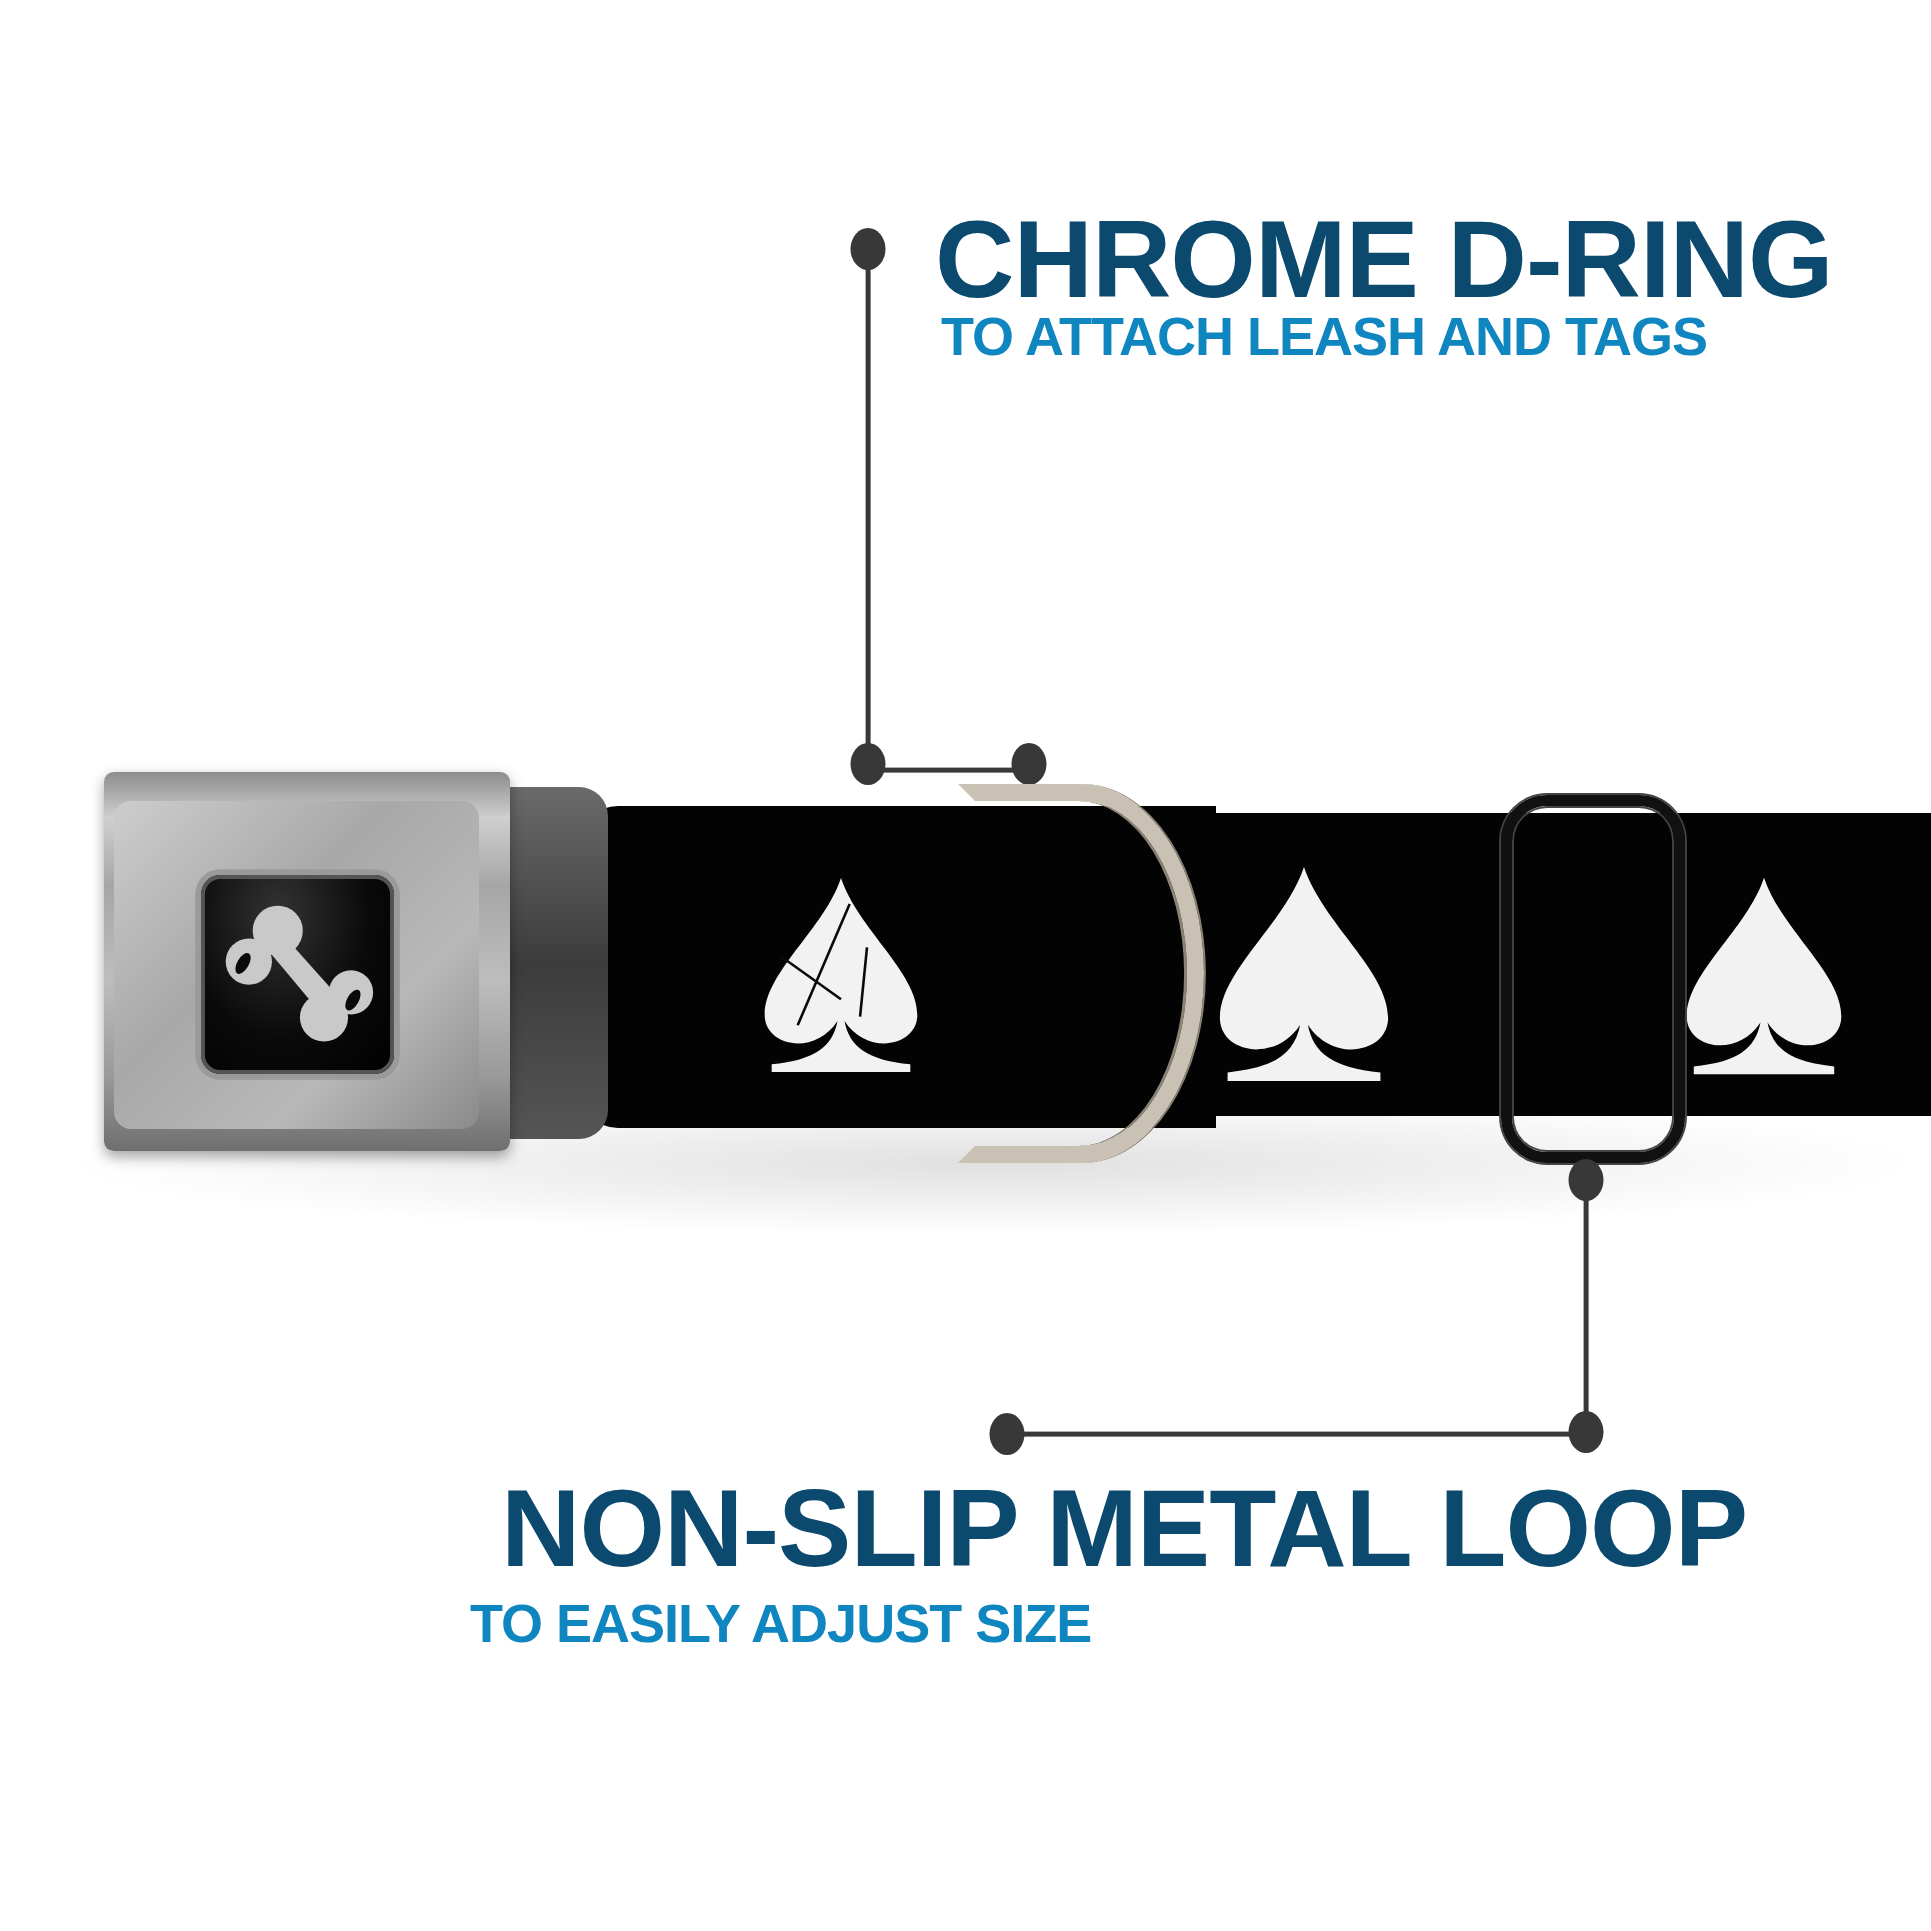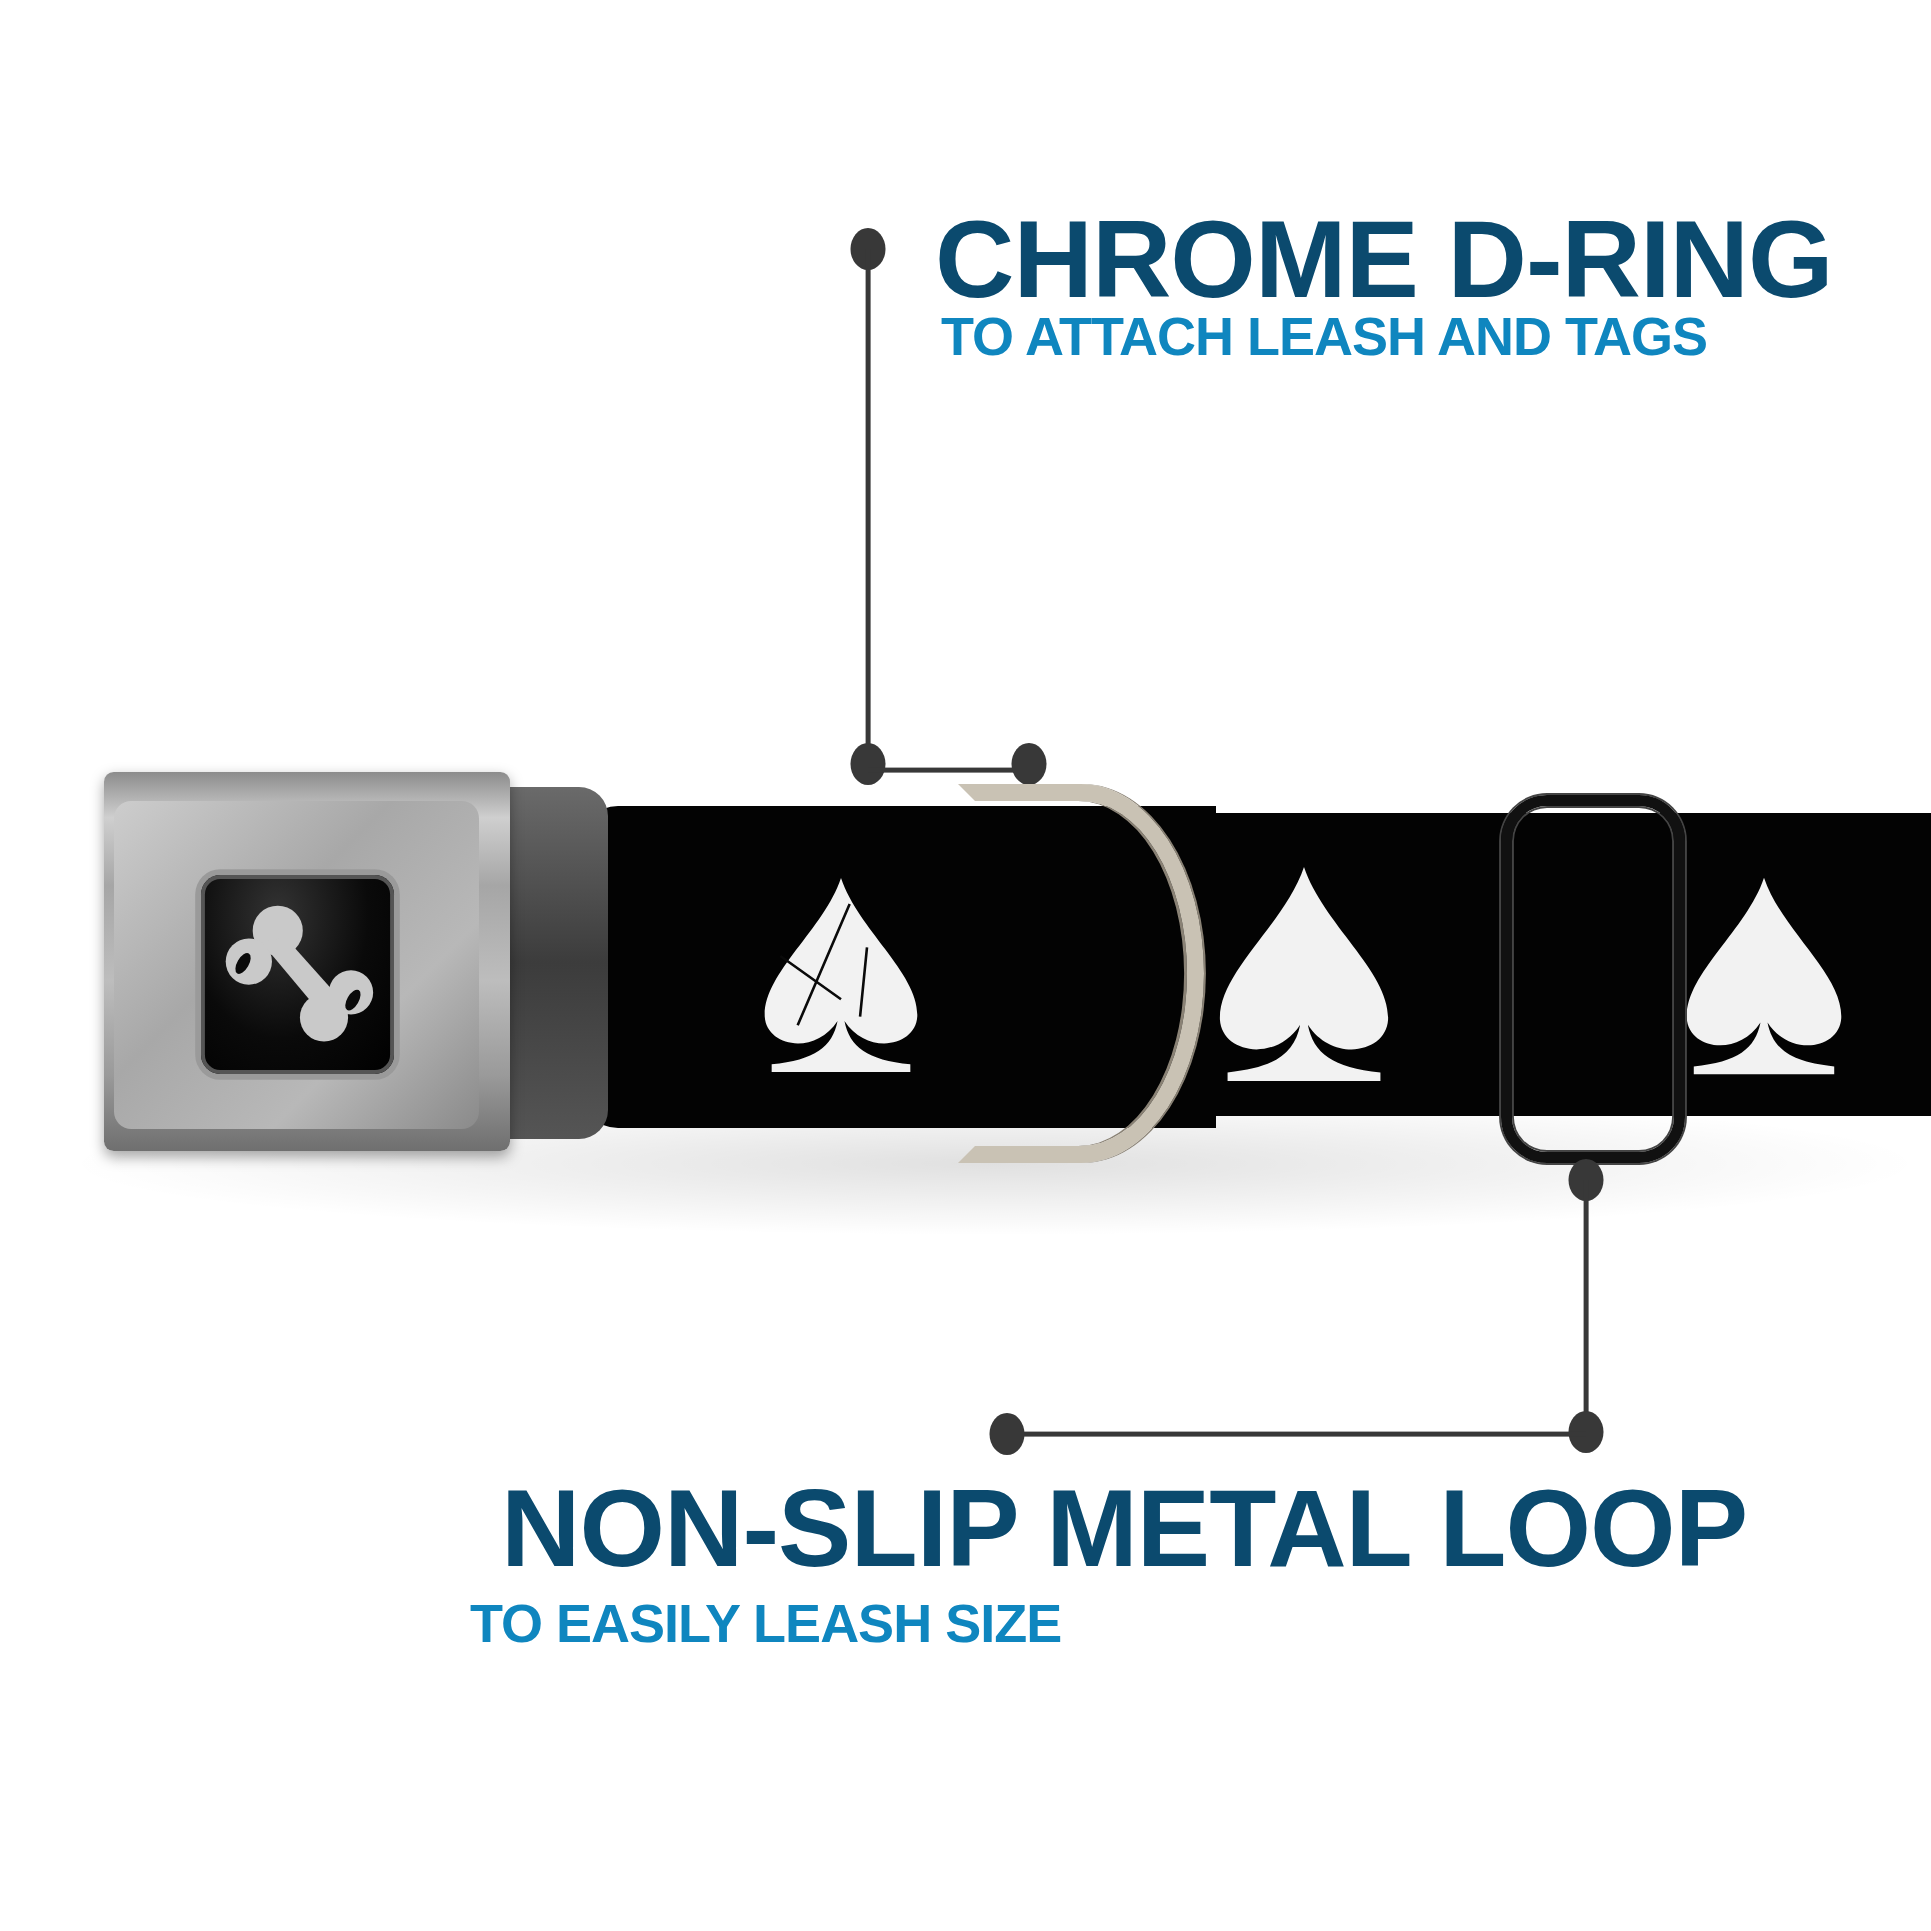--- a/index.html
+++ b/index.html
@@ -81,14 +81,14 @@
 
 <div class="loop" style="left:1501px; top:795px; width:162px; height:346px;"></div>
 
 <div class="dot" style="left:1586px; top:1180px;"></div>
 <div class="vline" style="left:1586px; top:1180px; height:252px;"></div>
 <div class="dot" style="left:1586px; top:1432px;"></div>
 <div class="hline" style="left:1007px; top:1434px; width:579px;"></div>
 <div class="dot" style="left:1007px; top:1434px;"></div>
 
 <div class="abs title" style="left:469px; top:1473px; font-size:110px;margin-left:32px;">NON-SLIP METAL LOOP</div>
-<div class="abs subtitle" style="left:470px; top:1596px; font-size:54px;">TO EASILY LEASH SIZE</div>
+<div class="abs subtitle" style="left:470px; top:1596px; font-size:54px;">TO EASILY ADJUST SIZE</div>
 
 
 </body></html>

